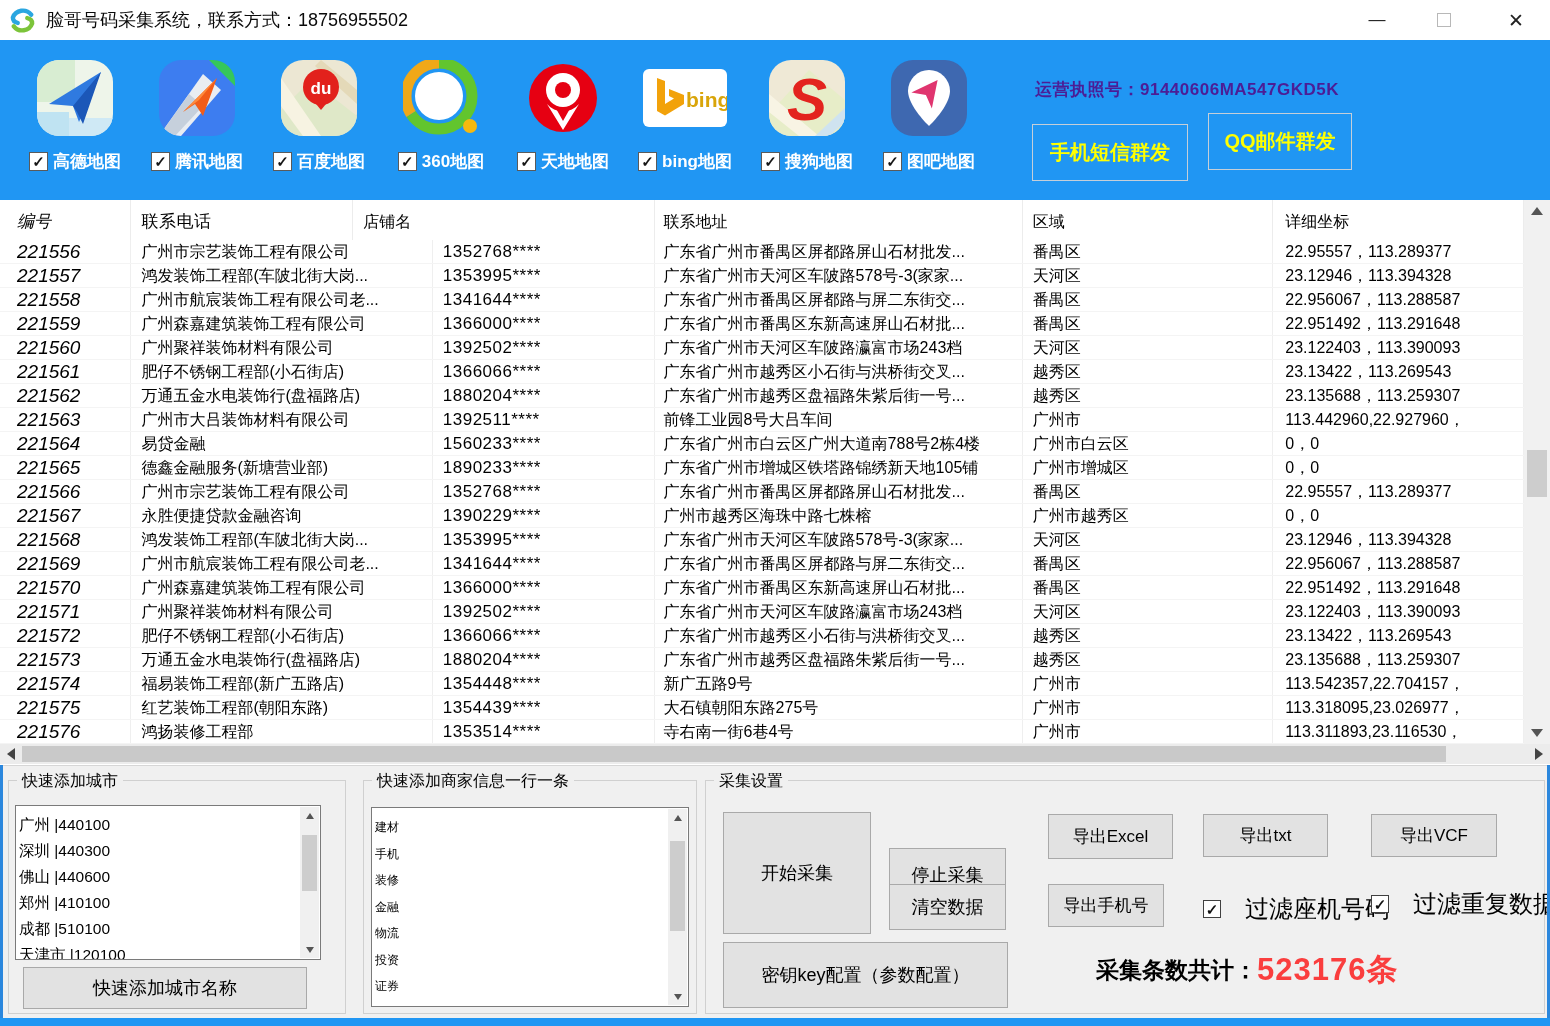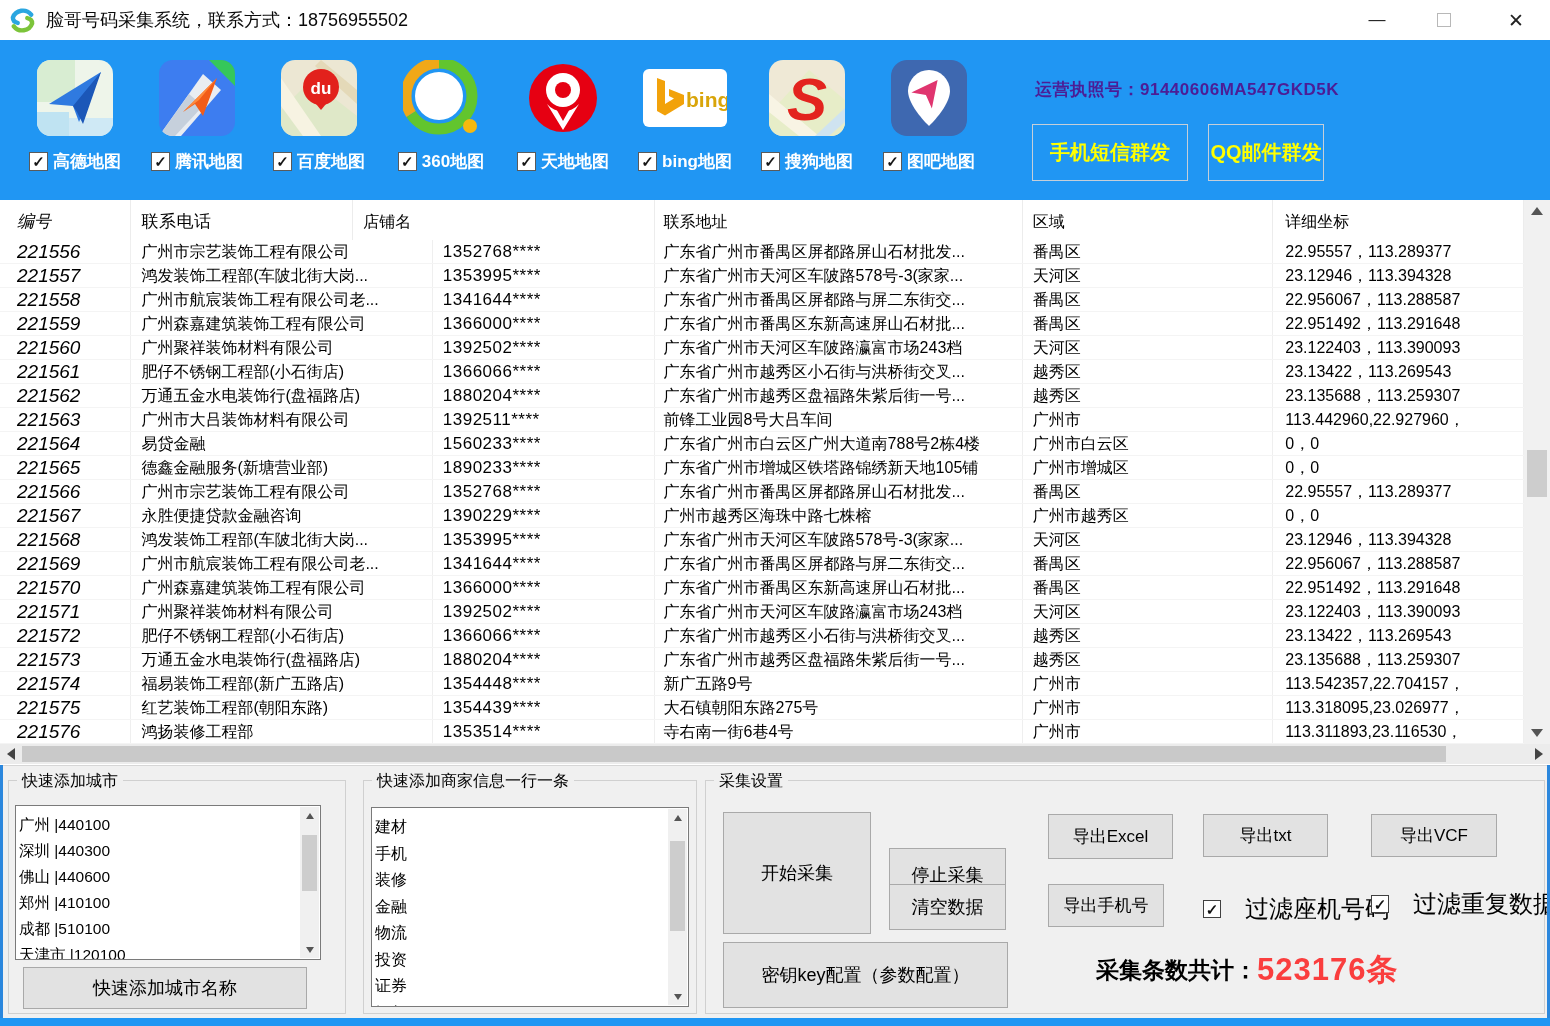--- a/index.html
+++ b/index.html
@@ -13,33 +13,33 @@
   .win-btn { position:absolute; top:0; width:46px; height:40px; display:flex; align-items:center; justify-content:center; font-size:17px; color:#222; cursor:default; }
   .win-btn.min { left:1354px; }
   .win-btn.max { left:1421px; }
   .win-btn.max .maxbox { width:14px; height:14px; border:1px solid #b8b8b8; }
   .win-btn.close { left:1493px; font-size:19px; }
 
   
   .header { position:absolute; left:0; top:40px; width:1550px; height:160px; background:#2096f3; }
   .maps-row { position:absolute; left:14px; top:20px; display:flex; }
   .map-item { width:122px; display:flex; flex-direction:column; align-items:center; }
-  .map-icon { width:76px; height:76px; border-radius:14px; overflow:hidden; margin-bottom:14px; flex:0 0 auto; }
+  .map-icon { width:76px; height:76px; border-radius:22px; overflow:hidden; margin-bottom:14px; flex:0 0 auto; }
   .map-icon svg { display:block; width:100%; height:100%; }
   .map-icon.icon-bing { width:84px; height:58px; border-radius:6px; margin-top:9px; margin-bottom:23px; }
   .map-icon.icon-360 { border-radius:0; overflow:visible; }
   .map-check { display:flex; align-items:center; gap:5px; }
   .cb { width:19px; height:19px; background:#fff; border:1px solid #5a5a5a; display:flex; align-items:center; justify-content:center; font-size:15px; font-weight:bold; color:#151515; line-height:1; flex:0 0 auto; }
   .cb.checked::after { content:"✓"; }
   .map-label { color:#fff; font-size:17px; font-weight:bold; white-space:nowrap; }
 
   .license { position:absolute; left:1035px; top:38px; color:#4c1d95; font-weight:bold; font-size:17px; letter-spacing:.5px; white-space:nowrap; }
   .hdr-btn { position:absolute; height:57px; border:1px solid #c6cfd8; background:transparent; color:#ffff00; font-size:20px; font-weight:bold; display:flex; align-items:center; justify-content:center; white-space:nowrap; }
   .hdr-btn.sms { left:1032px; top:84px; width:156px; }
-  .hdr-btn.qq  { left:1208px; top:84px; width:116px; }
+  .hdr-btn.qq  { left:1208px; top:73px; width:144px; }
   .official { position:absolute; left:1398px; top:44px; width:100px; color:#fff; font-size:20px; line-height:52px; text-align:center; white-space:nowrap; }
 
   
   .table-header { position:absolute; left:0; top:200px; width:1524px; height:40px; background:#fff; display:flex; }
   .hcell { line-height:44px; font-size:16.5px; color:#000; white-space:nowrap; overflow:hidden; border-right:1px solid #ececec; }
   .tbody { position:absolute; left:0; top:240px; width:1524px; height:504px; overflow:hidden; background:#fff; }
   .trow { display:flex; height:24px; border-bottom:1px solid #f4f4f4; }
   .cell { line-height:23px; white-space:nowrap; overflow:hidden; border-right:1px solid #efefef; color:#000; }
   .c0 { width:132px; padding-left:17px; font-size:19px;font-style:italic; }
   .c1 { width:303px; padding-left:10px; font-size:16px; }
@@ -74,21 +74,21 @@
   .bottom-strip { position:absolute; left:0; top:1018px; width:1550px; height:8px; background:#2096f3; }
 
   .gbox { position:absolute; border:1px solid #d0d0d0; background:#f0f0f0; }
   .gbox-title { position:absolute; top:-10px; left:8px; background:#f0f0f0; padding:0 5px; font-size:16px; color:#000; white-space:nowrap; }
   .gbox.city { left:8px; top:14px; width:338px; height:234px; }
   .gbox.merchant { left:363px; top:14px; width:334px; height:234px; }
   .gbox.settings { left:705px; top:14px; width:840px; height:234px; }
 
   .listbox { position:absolute; background:#fff; border:1px solid #7a7a7a; overflow:hidden; }
   .city-listbox { left:6px; top:24px; width:306px; height:155px; padding:2px 22px 0 3px; font-size:15.5px; line-height:18px; }
-  .merchant-box { left:7px; top:26px; width:318px; height:200px; padding:2px 22px 0 3px; font-size:16px; line-height:18.5px; }
+  .merchant-box { left:7px; top:26px; width:318px; height:200px; padding:2px 22px 0 3px; font-size:12px; line-height:18.5px; }
   .list-line { white-space:nowrap; color:#000;margin-top:8px; }
 
   .inner-scroll { position:absolute; top:1px; right:1px; bottom:1px; width:19px; background:#f0f0f0; }
   .inner-scroll .arrow { position:absolute; left:0; width:19px; height:17px; display:flex; align-items:center; justify-content:center; }
   .inner-scroll .arrow.up { top:0; } .inner-scroll .arrow.down { bottom:0; }
   .inner-scroll .thumb { position:absolute; left:2px; width:15px; background:#cdcdcd; }
   .city-thumb { top:28px; height:56px; }
   .merchant-thumb { top:32px; height:90px; }
 
   .btn { position:absolute; background:#e2e2e2; border:1px solid #a9a9a9; display:flex; align-items:center; justify-content:center; font-size:17px; color:#000; white-space:nowrap; }

